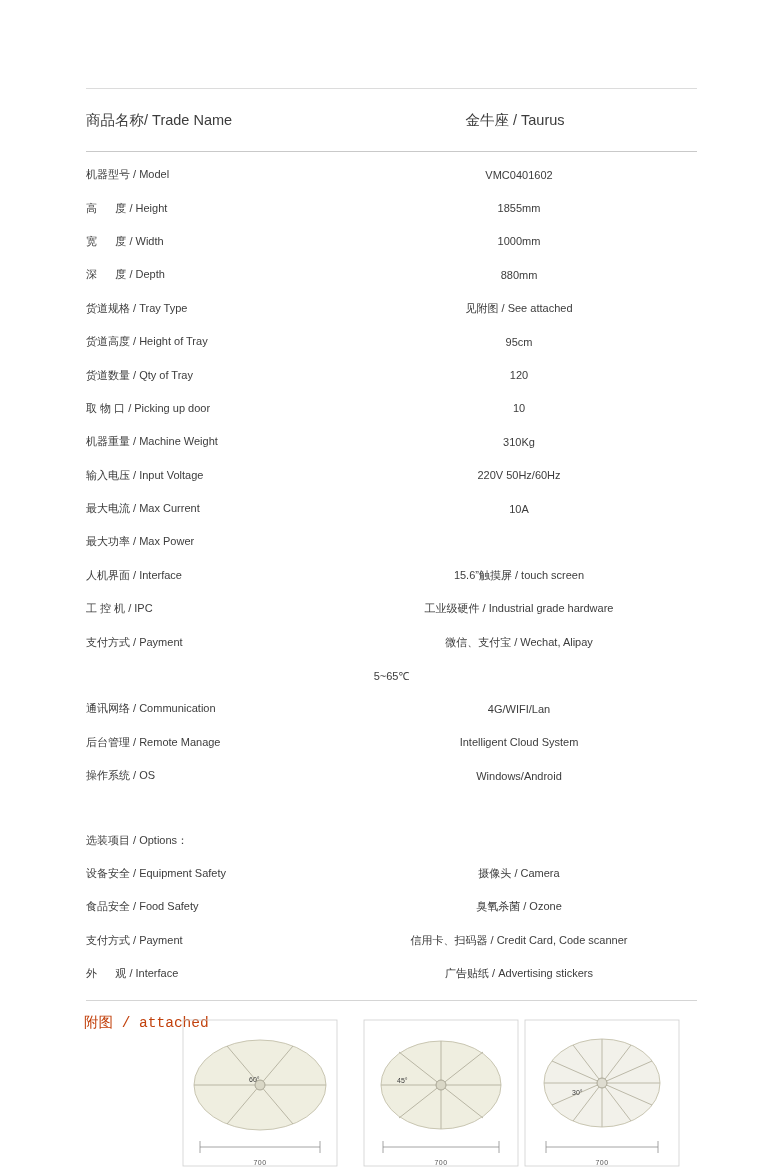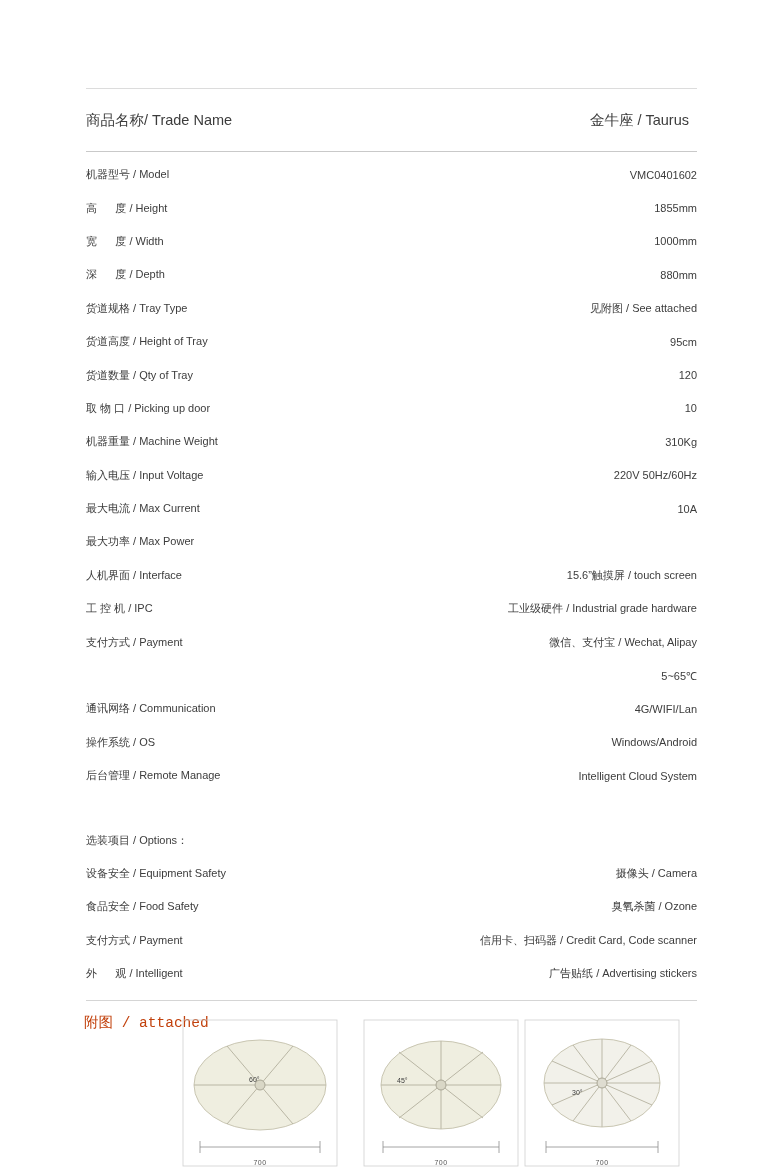--- a/index.html
+++ b/index.html
@@ -34,21 +34,21 @@
     color: #3c3c3c;
   }
   .row .label {
     width: 255px;
     flex: 0 0 255px;
     text-align: left;
     white-space: pre;
   }
   .row .value {
     flex: 1 1 auto;
-    text-align: right;
+    text-align: center;
     white-space: pre;
   }
   .row.head {
     height: 62px;
     border-top: 1px solid #dcdcdc;
     border-bottom: 1px solid #c9c9c9;
     font-size: 14.5px;
   }
   .row.head .value {
     padding-right: 8px;
@@ -183,48 +183,48 @@
       <div class="value">微信、支付宝 / Wechat, Alipay</div>
     </div>
     <div class="row">
       <div class="value">5~65℃</div>
     </div>
     <div class="row">
       <div class="label">通讯网络 / Communication</div>
       <div class="value">4G/WIFI/Lan</div>
     </div>
     <div class="row">
+      <div class="label">后台管理 / Remote Manage</div>
+      <div class="value">Intelligent Cloud System</div>
+    </div>
+    <div class="row">
       <div class="label">操作系统 / OS</div>
       <div class="value">Windows/Android</div>
     </div>
-    <div class="row">
-      <div class="label">后台管理 / Remote Manage</div>
-      <div class="value">Intelligent Cloud System</div>
-    </div>
 
     <div class="gap"></div>
 
     <div class="row options-title">
       <div class="label">选装项目 / Options：</div>
     </div>
 
     <div class="row">
       <div class="label">设备安全 / Equipment Safety</div>
       <div class="value">摄像头 / Camera</div>
     </div>
     <div class="row">
       <div class="label">食品安全 / Food Safety</div>
       <div class="value">臭氧杀菌 / Ozone</div>
     </div>
     <div class="row">
       <div class="label">支付方式 / Payment</div>
       <div class="value">信用卡、扫码器 / Credit Card, Code scanner</div>
     </div>
     <div class="row">
-      <div class="label">外      观 / Intelligent</div>
+      <div class="label">外      观 / Interface</div>
       <div class="value">广告贴纸 / Advertising stickers</div>
     </div>
 
   </div>
 
   <div class="bottom-rule"></div>
 
   <div class="attached-label">附图 / attached</div>
 
   <div class="figures">

